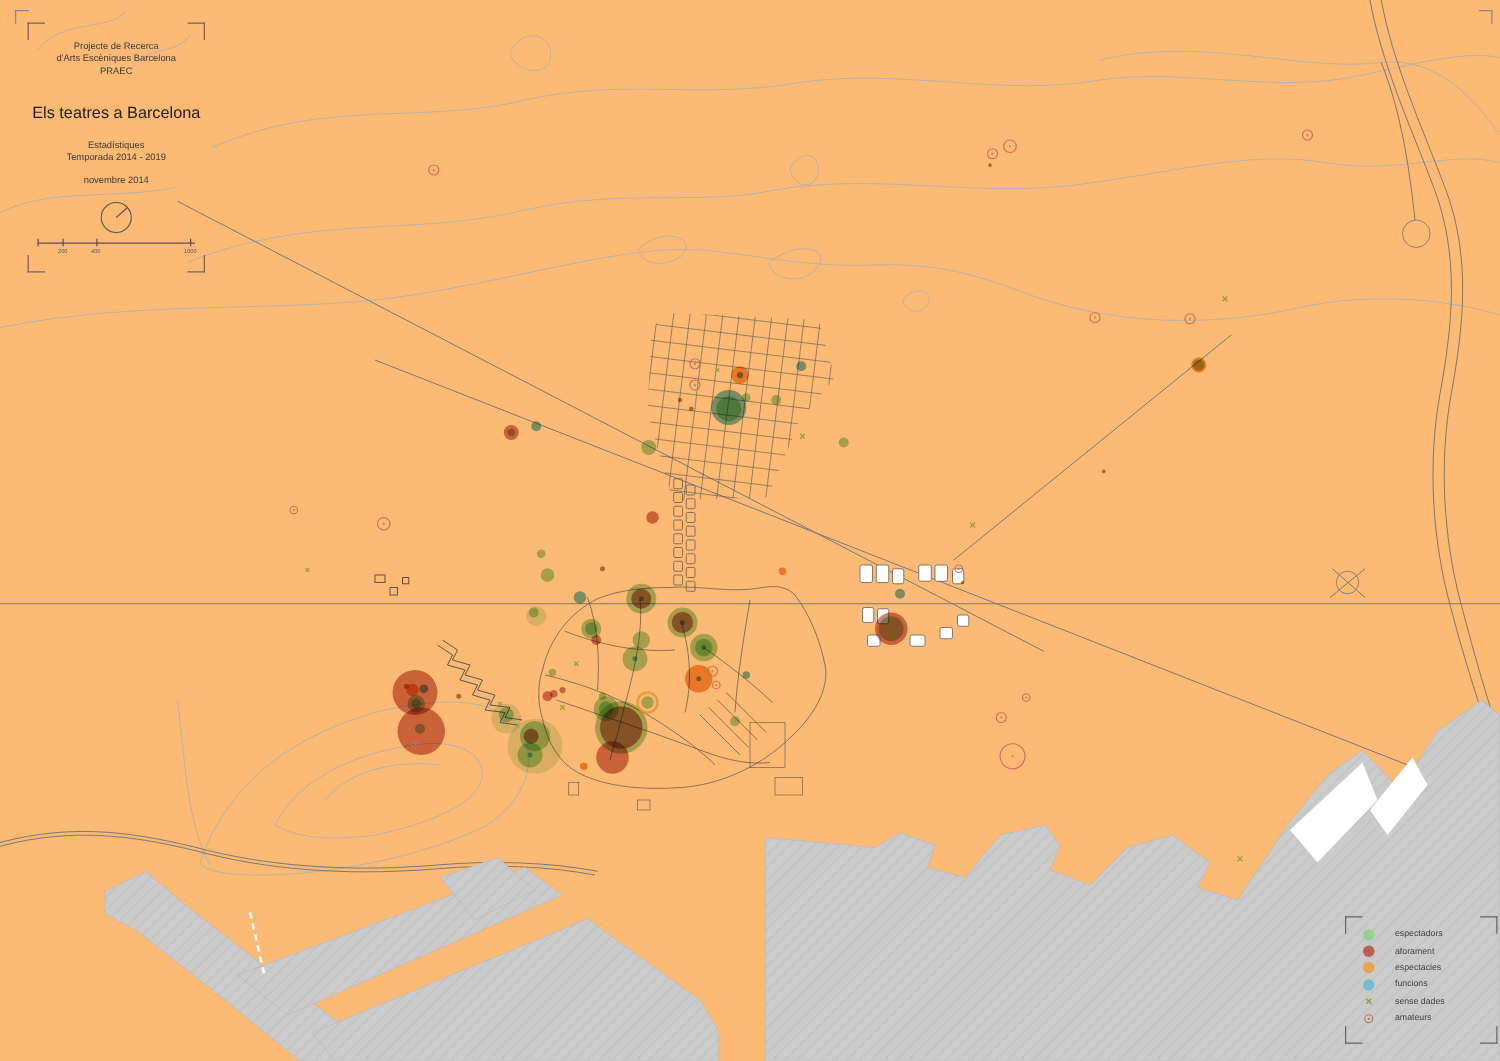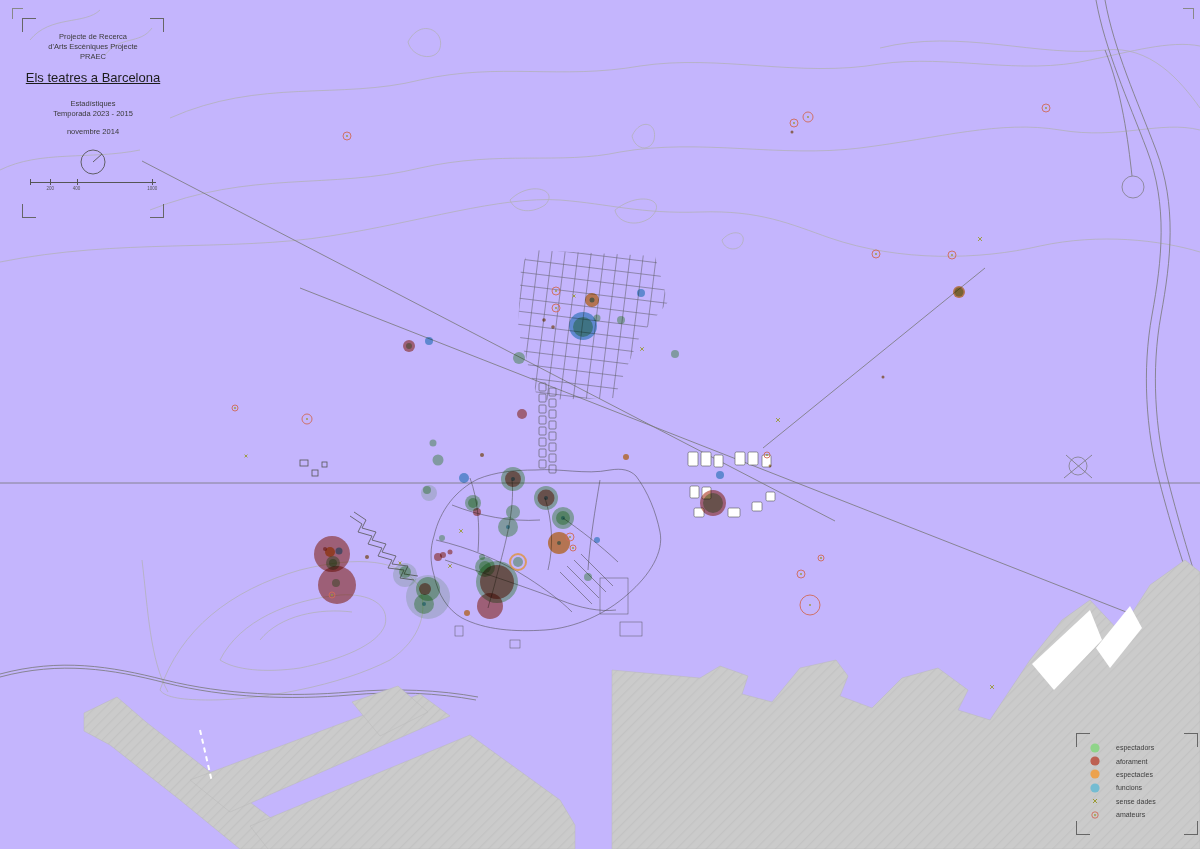--- a/index.html
+++ b/index.html
@@ -1,27 +1,27 @@
 <!DOCTYPE html>
 <html><head>
 <meta charset="utf-8">
 <style>
   html,body{margin:0;padding:0;background:#fff;}
-  #stage{position:relative;width:1200px;height:849px;background:#c4b5fd;overflow:hidden;
+  #stage{position:relative;width:1200px;height:849px;background:#fdba74;overflow:hidden;
          font-family:"Liberation Sans", sans-serif;color:#333;}
   #map-svg{position:absolute;left:0;top:0;}
   
   .title-block{position:absolute;left:22px;top:18px;width:142px;height:200px;text-align:center;}
   .corner{position:absolute;width:13px;height:13px;border:0 solid #666;}
   .c-tl{left:0;top:0;border-left-width:1px;border-top-width:1px;}
   .c-tr{right:0;top:0;border-right-width:1px;border-top-width:1px;}
   .c-bl{left:0;bottom:0;border-left-width:1px;border-bottom-width:1px;}
   .c-br{right:0;bottom:0;border-right-width:1px;border-bottom-width:1px;}
   .tb-small{font-size:7.5px;line-height:10px;color:#3a3a3a;}
-  .tb-title{font-size:13px;line-height:15px;color:#1c1c1c;margin:8px 0 14px 0;text-decoration:underline;}
+  .tb-title{font-size:13px;line-height:15px;color:#1c1c1c;margin:20px 0 14px 0;}
   .tb-gap{height:8px;}
   .tb-inner{padding-top:14px;}
   .compass{margin:10px auto 2px auto;display:block;}
   .scalebar{position:relative;height:14px;margin:2px 8px 0 8px;}
   .sb-line{position:absolute;left:0;right:0;top:3px;height:0;border-top:0.8px solid #555;}
   .sb-tick{position:absolute;top:0;width:0;height:6px;border-left:0.8px solid #555;}
   .sb-end{position:absolute;top:0;width:0;height:6px;border-left:0.8px solid #555;}
   .sb-label{position:absolute;top:7px;font-size:4.5px;color:#555;transform:translateX(-50%);}
   
   .legend{position:absolute;left:1076px;top:733px;width:122px;height:102px;}
@@ -312,25 +312,25 @@
       </g>
 </svg>
 
 <div class="title-block">
   <div class="corner c-tl"></div>
   <div class="corner c-tr"></div>
   <div class="corner c-bl"></div>
   <div class="corner c-br"></div>
   <div class="tb-inner">
     <div class="tb-small">Projecte de Recerca</div>
-    <div class="tb-small">d'Arts Escèniques Projecte</div>
+    <div class="tb-small">d'Arts Escèniques Barcelona</div>
     <div class="tb-small">PRAEC</div>
     <div class="tb-title">Els teatres a Barcelona</div>
     <div class="tb-small">Estadístiques</div>
-    <div class="tb-small">Temporada 2023 - 2015</div>
+    <div class="tb-small">Temporada 2014 - 2019</div>
     <div class="tb-gap"></div>
     <div class="tb-small">novembre 2014</div>
     <svg class="compass" width="30" height="30">
       <circle cx="15" cy="15" r="12" fill="none" stroke="#555" stroke-width="0.9"></circle>
       <line x1="15" y1="15" x2="24" y2="7" stroke="#555" stroke-width="0.9"></line>
     </svg>
     <div class="scalebar" id="scalebar">
       <div class="sb-line"></div>
     <div class="sb-tick" style="left: 16%;"></div>
           <div class="sb-label" style="left: 16%;">200</div>

